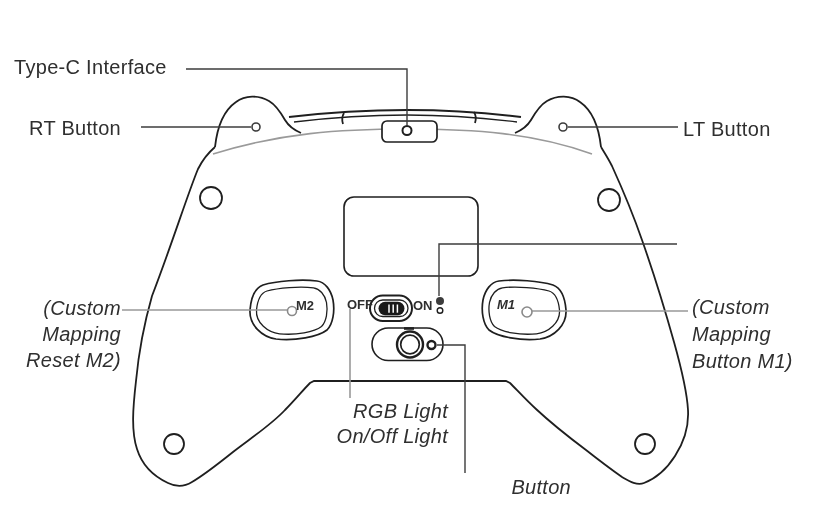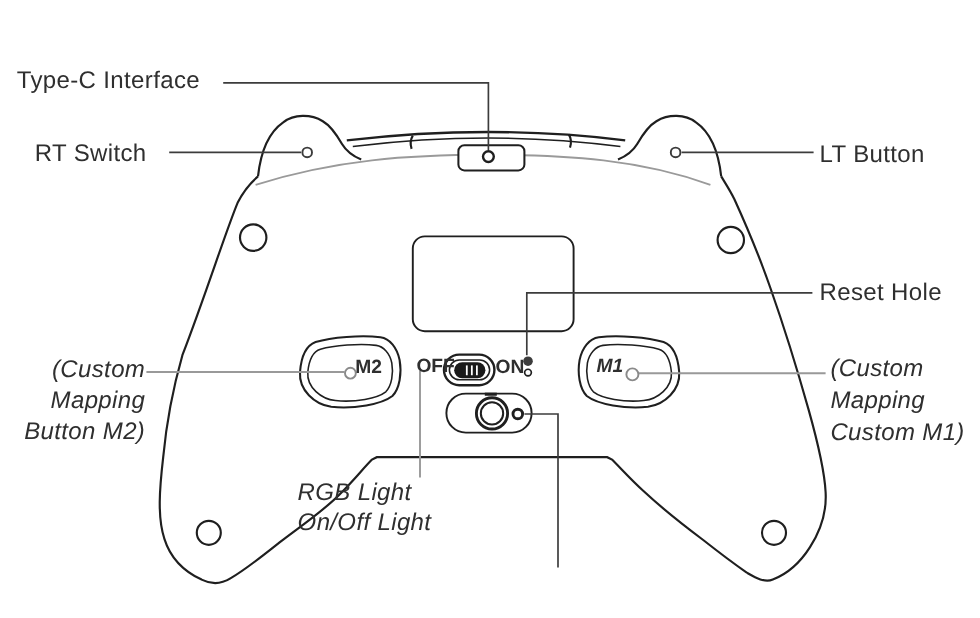--- a/index.html
+++ b/index.html
@@ -2,23 +2,23 @@
 <html style="--outline: #1f1f1f; --seam: #9a9a9a; --leader_dark: #3c3c3c; --leader_gray: #999999; --text: #2f2f2f; --knob: #1a1a1a; --footer_strip: #d8d8d8;"><head>
 <meta charset="utf-8">
 <style>
   html,body{margin:0;padding:0;background:#ffffff;}
   #stage{
     position:relative;width:817px;height:515px;background:#fff;overflow:hidden;
     font-family:"Liberation Sans","DejaVu Sans",sans-serif;color:var(--text,#2f2f2f);margin-top:29px;
   }
   #stage svg{position:absolute;left:0;top:0;}
   .lbl{position:absolute;font-size:20px;letter-spacing:.3px;white-space:nowrap;color:var(--text,#2f2f2f);}
-  .lbl.small{font-size:16px;font-weight:bold;letter-spacing:0;}
+  .lbl.small{font-size:13px;font-weight:bold;letter-spacing:0;}
   .block{line-height:26px;font-style:italic;}
-  .center{text-align:left;}
+  .center{text-align:right;}
   .right{text-align:right;}
   #footer-strip{position:absolute;left:0;top:502px;width:817px;height:13px;background:var(--footer_strip,#d8d8d8);}
 </style>
 </head>
 <body>
 
 <div id="stage">
 
   <svg width="817" height="515" viewBox="0 0 817 515">
 
@@ -100,42 +100,42 @@
     </g>
 
     <circle cx="407" cy="101.5" r="4.5" fill="#fff" stroke="var(--outline)" stroke-width="2"></circle>
     <circle cx="256" cy="98" r="4" fill="#fff" stroke="var(--leader_dark)" stroke-width="1.6"></circle>
     <circle cx="563" cy="98" r="4" fill="#fff" stroke="var(--leader_dark)" stroke-width="1.6"></circle>
     <circle cx="292" cy="282" r="4.5" fill="#fff" stroke="#8a8a8a" stroke-width="1.6"></circle>
     <circle cx="527" cy="283" r="5" fill="#fff" stroke="#8a8a8a" stroke-width="1.6"></circle>
   </svg>
 
   <div class="lbl" style="left:14px;top:27px;">Type-C Interface</div>
-  <div class="lbl" style="left:29px;top:88px;">RT Switch</div>
+  <div class="lbl" style="left:29px;top:88px;">RT Button</div>
   <div class="lbl" style="left:683px;top:89px;text-align:right;">LT Button</div>
-  <div class="lbl" style="left:683px;top:204px;">Reset Hole</div>
 
   <div class="lbl block right" style="left:0px;top:266px;width:121px;">
     <div>(Custom</div>
     <div>Mapping</div>
-    <div>Button M2)</div>
+    <div>Reset M2)</div>
   </div>
 
   <div class="lbl block" style="left:692px;top:265px;line-height:27px;">
     <div>(Custom</div>
     <div>Mapping</div>
-    <div>Custom M1)</div>
+    <div>Button M1)</div>
   </div>
 
   <div class="lbl block center" style="left:248px;top:370px;width:200px;line-height:25px;">
     <div>RGB Light</div>
     <div>On/Off Light</div>
   </div>
 
   <div class="lbl block center" style="left:371px;top:446px;width:200px;line-height:25px;">
+    <div>Button</div>
   </div>
 
   <div class="lbl small" style="left:347px;top:268px;">OFF</div>
   <div class="lbl small" style="left:413px;top:269px;">ON</div>
   <div class="lbl small" style="left:296px;top:269px;">M2</div>
   <div class="lbl small" style="left:497px;top:268px;font-style:italic;">M1</div>
 
   <div id="footer-strip"></div>
 </div>
 

